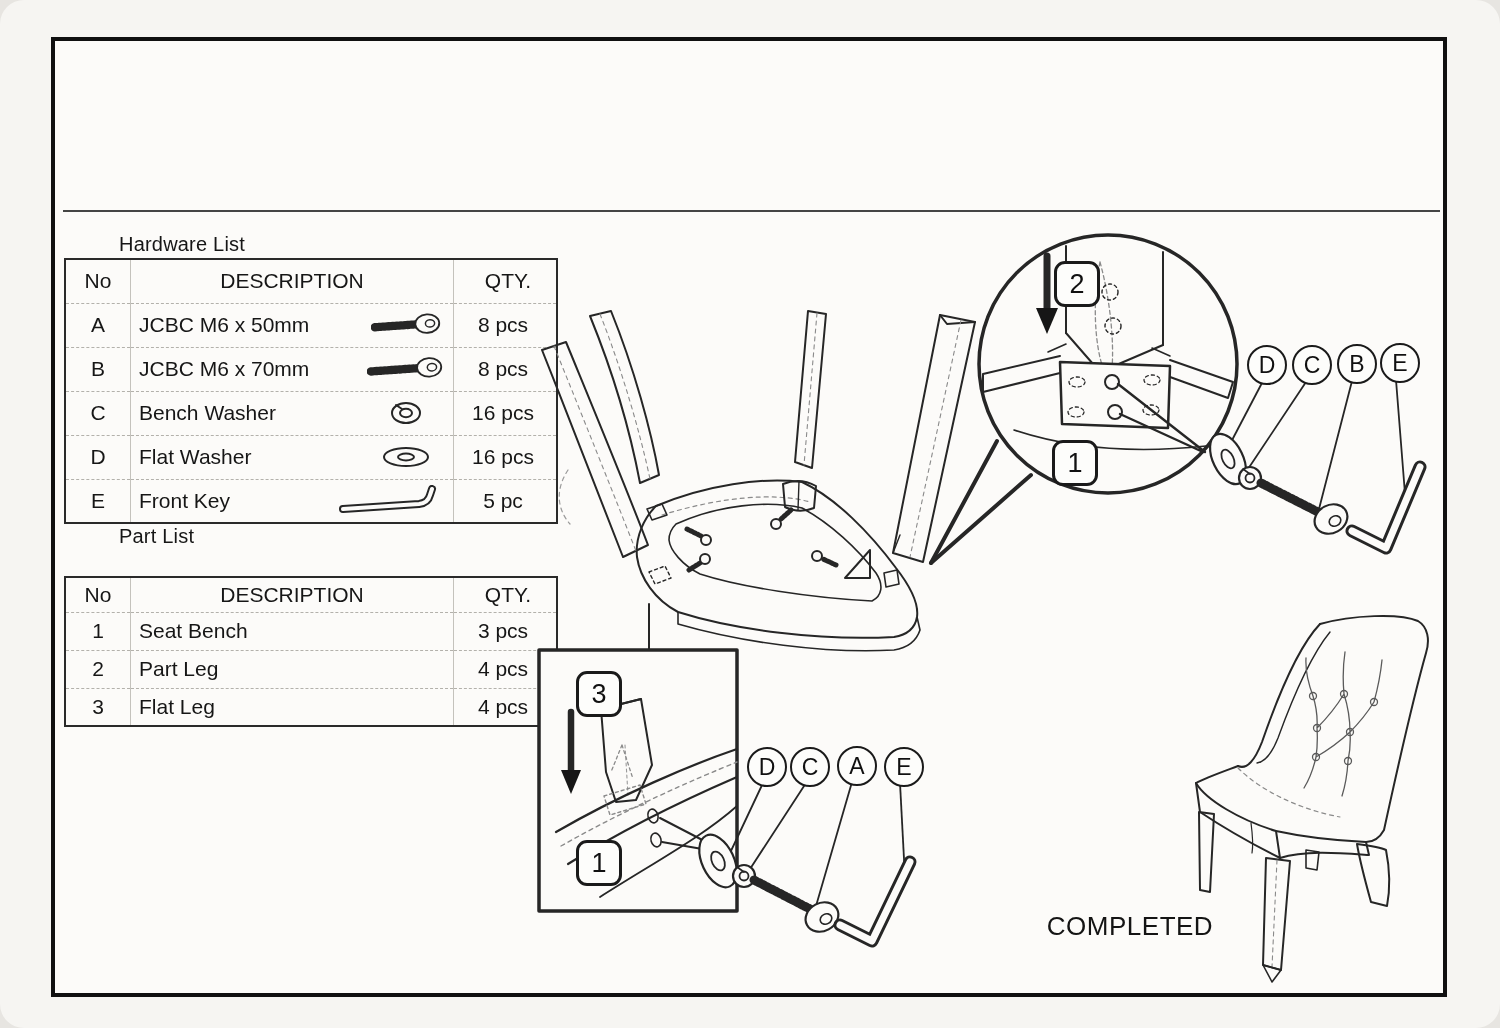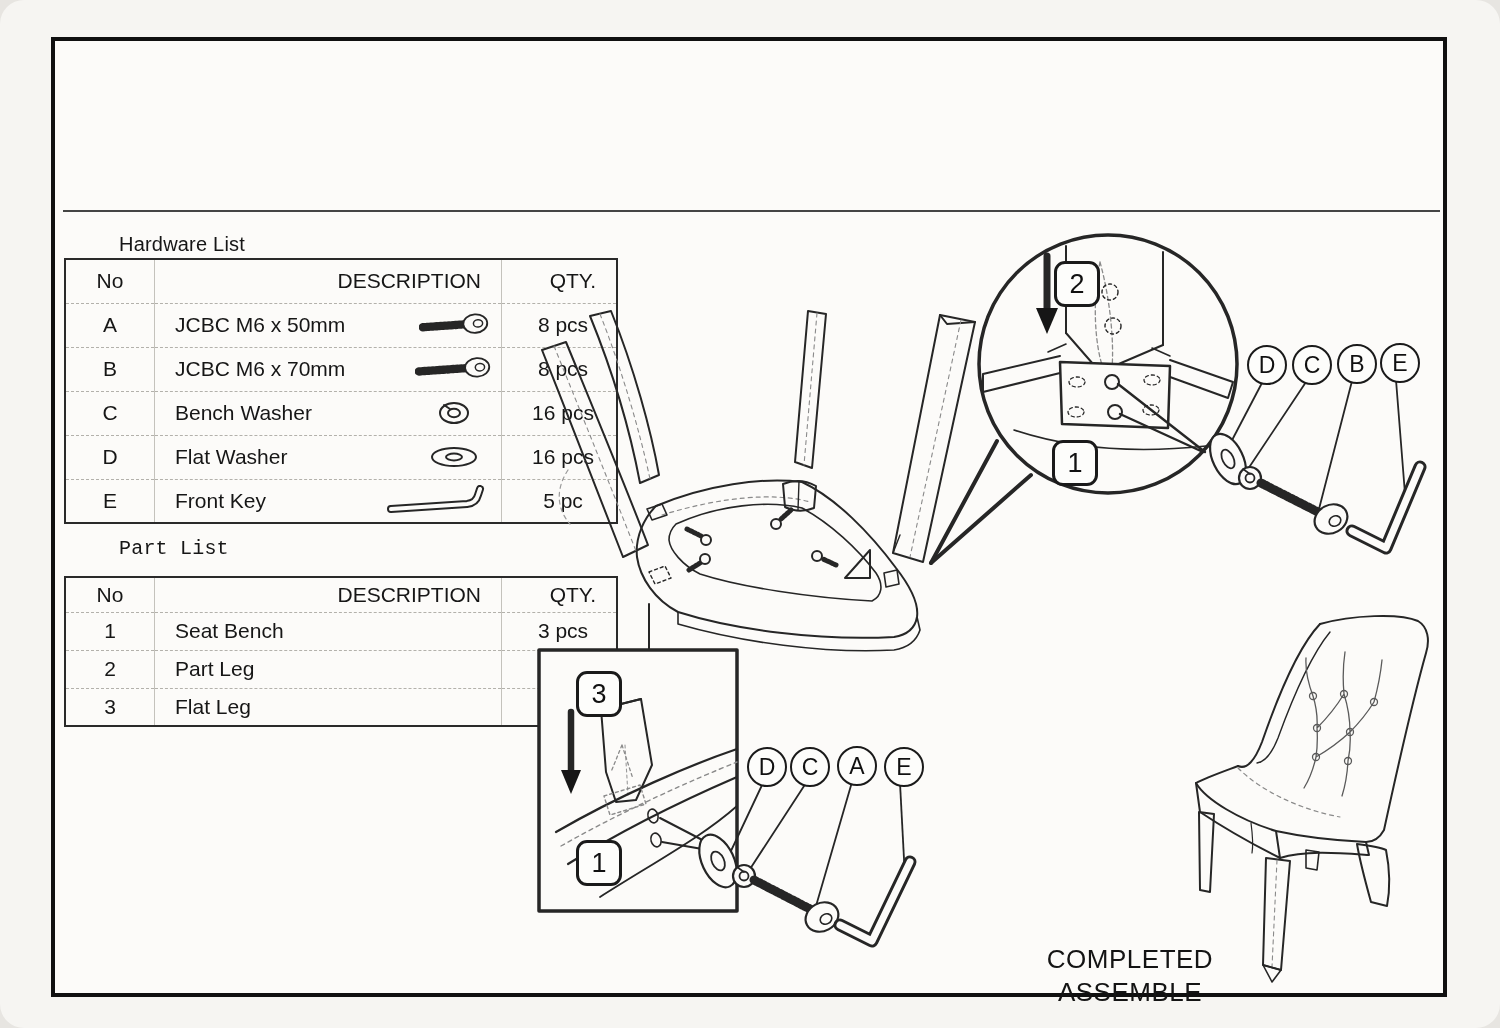--- a/index.html
+++ b/index.html
@@ -4,22 +4,22 @@
 <style>
   html,body{margin:0;padding:0;background:#e7e5e1;font-family:"Liberation Sans",sans-serif;}
   .sheet{position:relative;width:1500px;height:1028px;background:#f6f5f2;overflow:hidden;color:#1b1b1b;border-radius:24px;}
   .abs{position:absolute;}
   .frame{left:51px;top:37px;width:1388px;height:952px;border:4px solid #101010;background:#fcfbf9;}
   .top-rule{left:63px;top:210px;width:1377px;height:0;border-top:2px solid #454545;}
   .list-title{font-size:20px;color:#161616;letter-spacing:0.2px;}
   table.parts{border-collapse:collapse;background:#fcfbf9;font-size:21px;color:#161616;
     border:2px solid #2a2a2a;table-layout:fixed;}
   table.parts th,table.parts td{border-left:1px solid #c4c2bc;border-top:1px dashed #b3b1ab;
-    padding:0 20px;font-weight:normal;white-space:nowrap;overflow:visible;}
-  table.parts th{text-align:right;}
+    padding:0 8px;font-weight:normal;white-space:nowrap;overflow:visible;}
+  table.parts th{text-align:center;}
   table.parts .c-no{width:48px;text-align:center;}
   table.parts .c-desc{width:306px;position:relative;}
   table.parts .c-qty{width:80px;}
   table.parts td.c-qty{text-align:center;padding-right:12px;}
   table.parts th.c-qty{padding-left:14px;}
   .hw-row{height:44px;}
   .pt-row{height:38px;}
   .hw-head{height:44px;}
   .pt-head{height:35px;}
   .hw-icon{position:absolute;top:50%;transform:translateY(-50%);}
@@ -111,21 +111,21 @@
           <svg class="hw-icon" style="right:6px;" width="110" height="32" viewBox="0 0 110 32">
             <path d="M 6,24 L 82,19 Q 91,18 93,10 L 95,4" fill="none" stroke="#262626" stroke-width="8" stroke-linecap="round" stroke-linejoin="round"></path>
             <path d="M 6,24 L 82,19 Q 91,18 93,10 L 95,4" fill="none" stroke="#fcfbf9" stroke-width="4" stroke-linecap="round" stroke-linejoin="round"></path>
           </svg>
         </td>
         <td class="c-qty">5 pc</td>
       </tr>
     </tbody>
   </table>
 
-  <div class="abs list-title" style="left:119px;top:537px;font-family:Liberation Mono, monospace;">Part List</div>
+  <div class="abs list-title" style="left:119px;top:525px;">Part List</div>
 
   <table class="parts abs" style="left:64px;top:576px;">
     <thead>
       <tr class="pt-head">
         <th class="c-no">No</th>
         <th class="c-desc">DESCRIPTION</th>
         <th class="c-qty">QTY.</th>
       </tr>
     </thead>
     <tbody>
@@ -343,17 +343,16 @@
   <div class="abs hw-label" style="left:1247px;top:345px;">D</div>
   <div class="abs hw-label" style="left:1292px;top:345px;">C</div>
   <div class="abs hw-label" style="left:1337px;top:344px;">B</div>
   <div class="abs hw-label" style="left:1380px;top:343px;">E</div>
 
   <div class="abs hw-label" style="left:747px;top:747px;">D</div>
   <div class="abs hw-label" style="left:790px;top:747px;">C</div>
   <div class="abs hw-label" style="left:837px;top:746px;">A</div>
   <div class="abs hw-label" style="left:884px;top:747px;">E</div>
 
-  <div class="abs completed" style="left:1025px;top:910px;margin-top:33px;">
+  <div class="abs completed" style="left:1025px;top:910px;">
     <div>COMPLETED</div>
-    <div>ASSEMBLE</div>
   </div>
 </div>
 
 </body></html>

